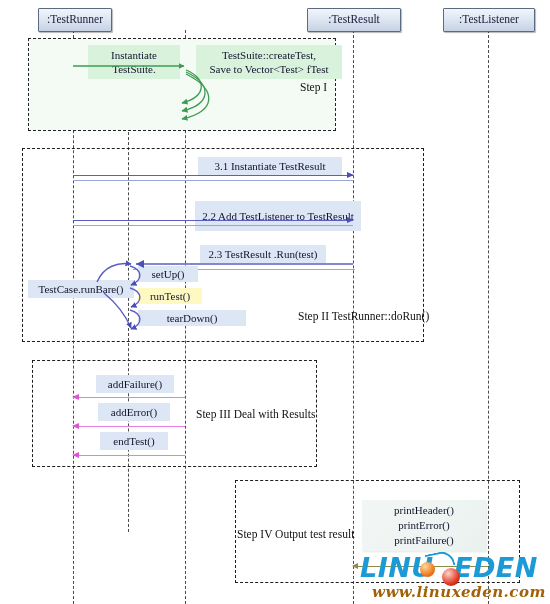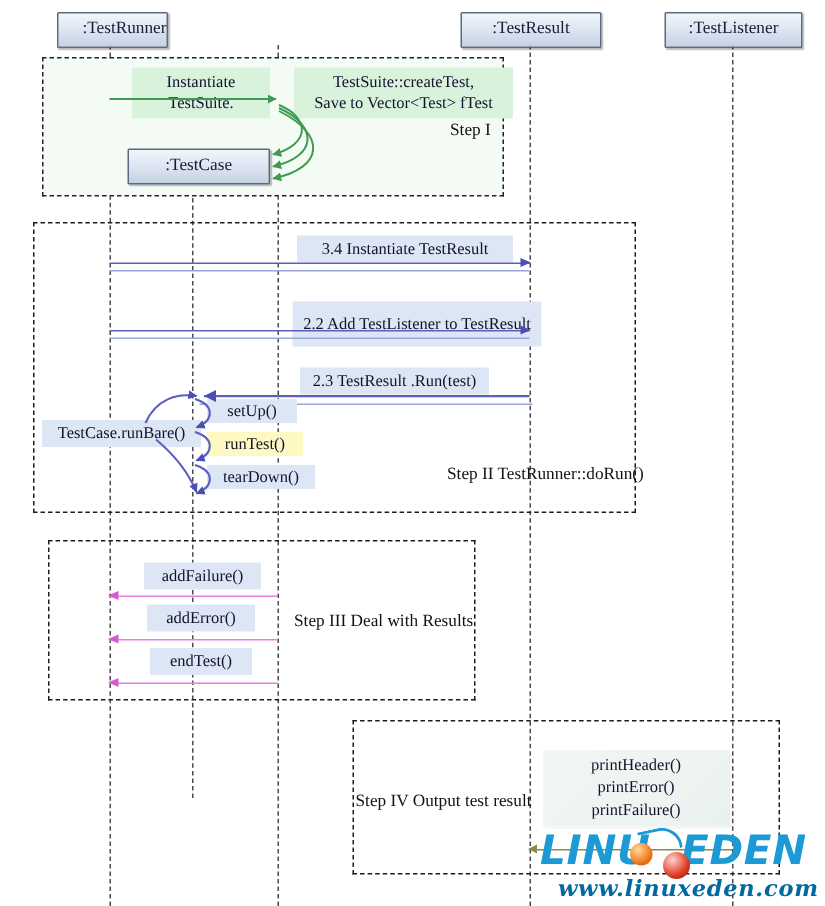--- a/index.html
+++ b/index.html
@@ -46,75 +46,74 @@
 
   .svgwrap{position:absolute;left:0;top:0;width:550px;height:604px;
            pointer-events:none;overflow:visible;}
 
   
   .stepcap{position:absolute;font-size:11.5px;color:#111;white-space:nowrap;}
 
   
   .wm{position:absolute;font-style:italic;font-weight:bold;letter-spacing:.5px;}
   .wm-main{font-size:27px;color:#1c9ad6;font-family:"DejaVu Sans",sans-serif;}
-  .wm-sub{font-size:15px;color:#0369a1;font-family:"DejaVu Serif",serif;}
+  .wm-sub{font-size:15px;color:#a16207;font-family:"DejaVu Serif",serif;}
   .wm-ball{position:absolute;border-radius:50%;}
 </style>
 </head>
 <body>
 
 <div id="stage">
 
   <div class="lifeline" style="left:73px;  top:30px; height:574px;"></div>
   <div class="lifeline" style="left:128px; top:122px;height:410px;"></div>
   <div class="lifeline" style="left:185px; top:30px; height:574px;"></div>
   <div class="lifeline" style="left:353px; top:30px; height:574px;"></div>
   <div class="lifeline" style="left:488px; top:30px; height:574px;"></div>
 
   <div class="frame green" style="left:28px;  top:38px;  width:308px; height:93px;"></div>
   <div class="frame" style="left:22px;  top:148px; width:402px; height:194px;"></div>
   <div class="frame" style="left:32px;  top:360px; width:285px; height:107px;"></div>
   <div class="frame" style="left:235px; top:480px; width:285px; height:103px;"></div>
 
-  <div class="actor" style="left:38px;  top:8px; width:72px;text-align:right;">:TestRunner</div>
+  <div class="actor" style="left:38px;  top:8px; width:72px;">:TestRunner</div>
   <div class="actor" style="left:307px; top:8px; width:92px;">:TestResult</div>
   <div class="actor" style="left:443px; top:8px; width:90px;">:TestListener</div>
 
   <div class="chip green" style="left:88px; top:45px; width:88px; padding:3px 2px;">Instantiate
 TestSuite.</div>
 
   <div class="chip green" style="left:196px; top:45px; width:142px; padding:3px 2px;">TestSuite::createTest,
 Save to Vector&lt;Test&gt; fTest</div>
 
-  <div class="actor" style="left:85px; top:99px; width:93px;">:TestCase</div>
 
   <div class="stepcap" style="left:300px; top:81px;">Step I</div>
 
-  <div class="chip blue" style="left:198px; top:157px; width:138px; padding:2px 3px;">3.4 Instantiate TestResult</div>
+  <div class="chip blue" style="left:198px; top:157px; width:138px; padding:2px 3px;">3.1 Instantiate TestResult</div>
   <div class="msg blue" style="left:73px; top:175px; width:280px;">
     <div class="shaft"></div>
     <div class="head"></div>
   </div>
   <div class="returnline" style="left:73px; top:180px; width:280px;"></div>
 
   <div class="chip blue" style="left:195px; top:201px; width:160px; padding:8px 3px;">2.2 Add TestListener to TestResult</div>
   <div class="msg blue" style="left:73px; top:220px; width:280px;">
     <div class="shaft"></div>
     <div class="head"></div>
   </div>
   <div class="returnline" style="left:73px; top:225px; width:280px;"></div>
 
   <div class="chip blue" style="left:200px; top:245px; width:120px; padding:2px 3px;">2.3 TestResult .Run(test)</div>
   <div class="returnline" style="left:133px; top:269px; width:222px;"></div>
 
   <div class="chip blue" style="left:28px; top:280px; width:100px; padding:2px 3px;">TestCase.runBare()</div>
 
   <div class="chip plain" style="left:138px; top:266px; width:54px; padding:1px 3px; background:#dde6f4;">setUp()</div>
   <div class="chip plain" style="left:138px; top:288px; width:58px; padding:1px 3px; background:#fef9c3;">runTest()</div>
-  <div class="chip plain" style="left:138px; top:310px; width:66px; padding:1px 3px; background:#dde6f4;">tearDown()</div>
+  <div class="chip plain" style="left:138px; top:310px; width:66px; padding:1px 21px; background:#dde6f4;">tearDown()</div>
 
   <div class="stepcap" style="left:298px; top:310px;">Step II TestRunner::doRun()</div>
 
   <div class="chip blue" style="left:96px; top:375px; width:72px; padding:2px 3px;">addFailure()</div>
   <div class="msg pink" style="left:73px; top:397px; width:112px;">
     <div class="shaft"></div>
     <div class="head"></div>
   </div>
 
   <div class="chip blue" style="left:98px; top:403px; width:66px; padding:2px 3px;">addError()</div>

